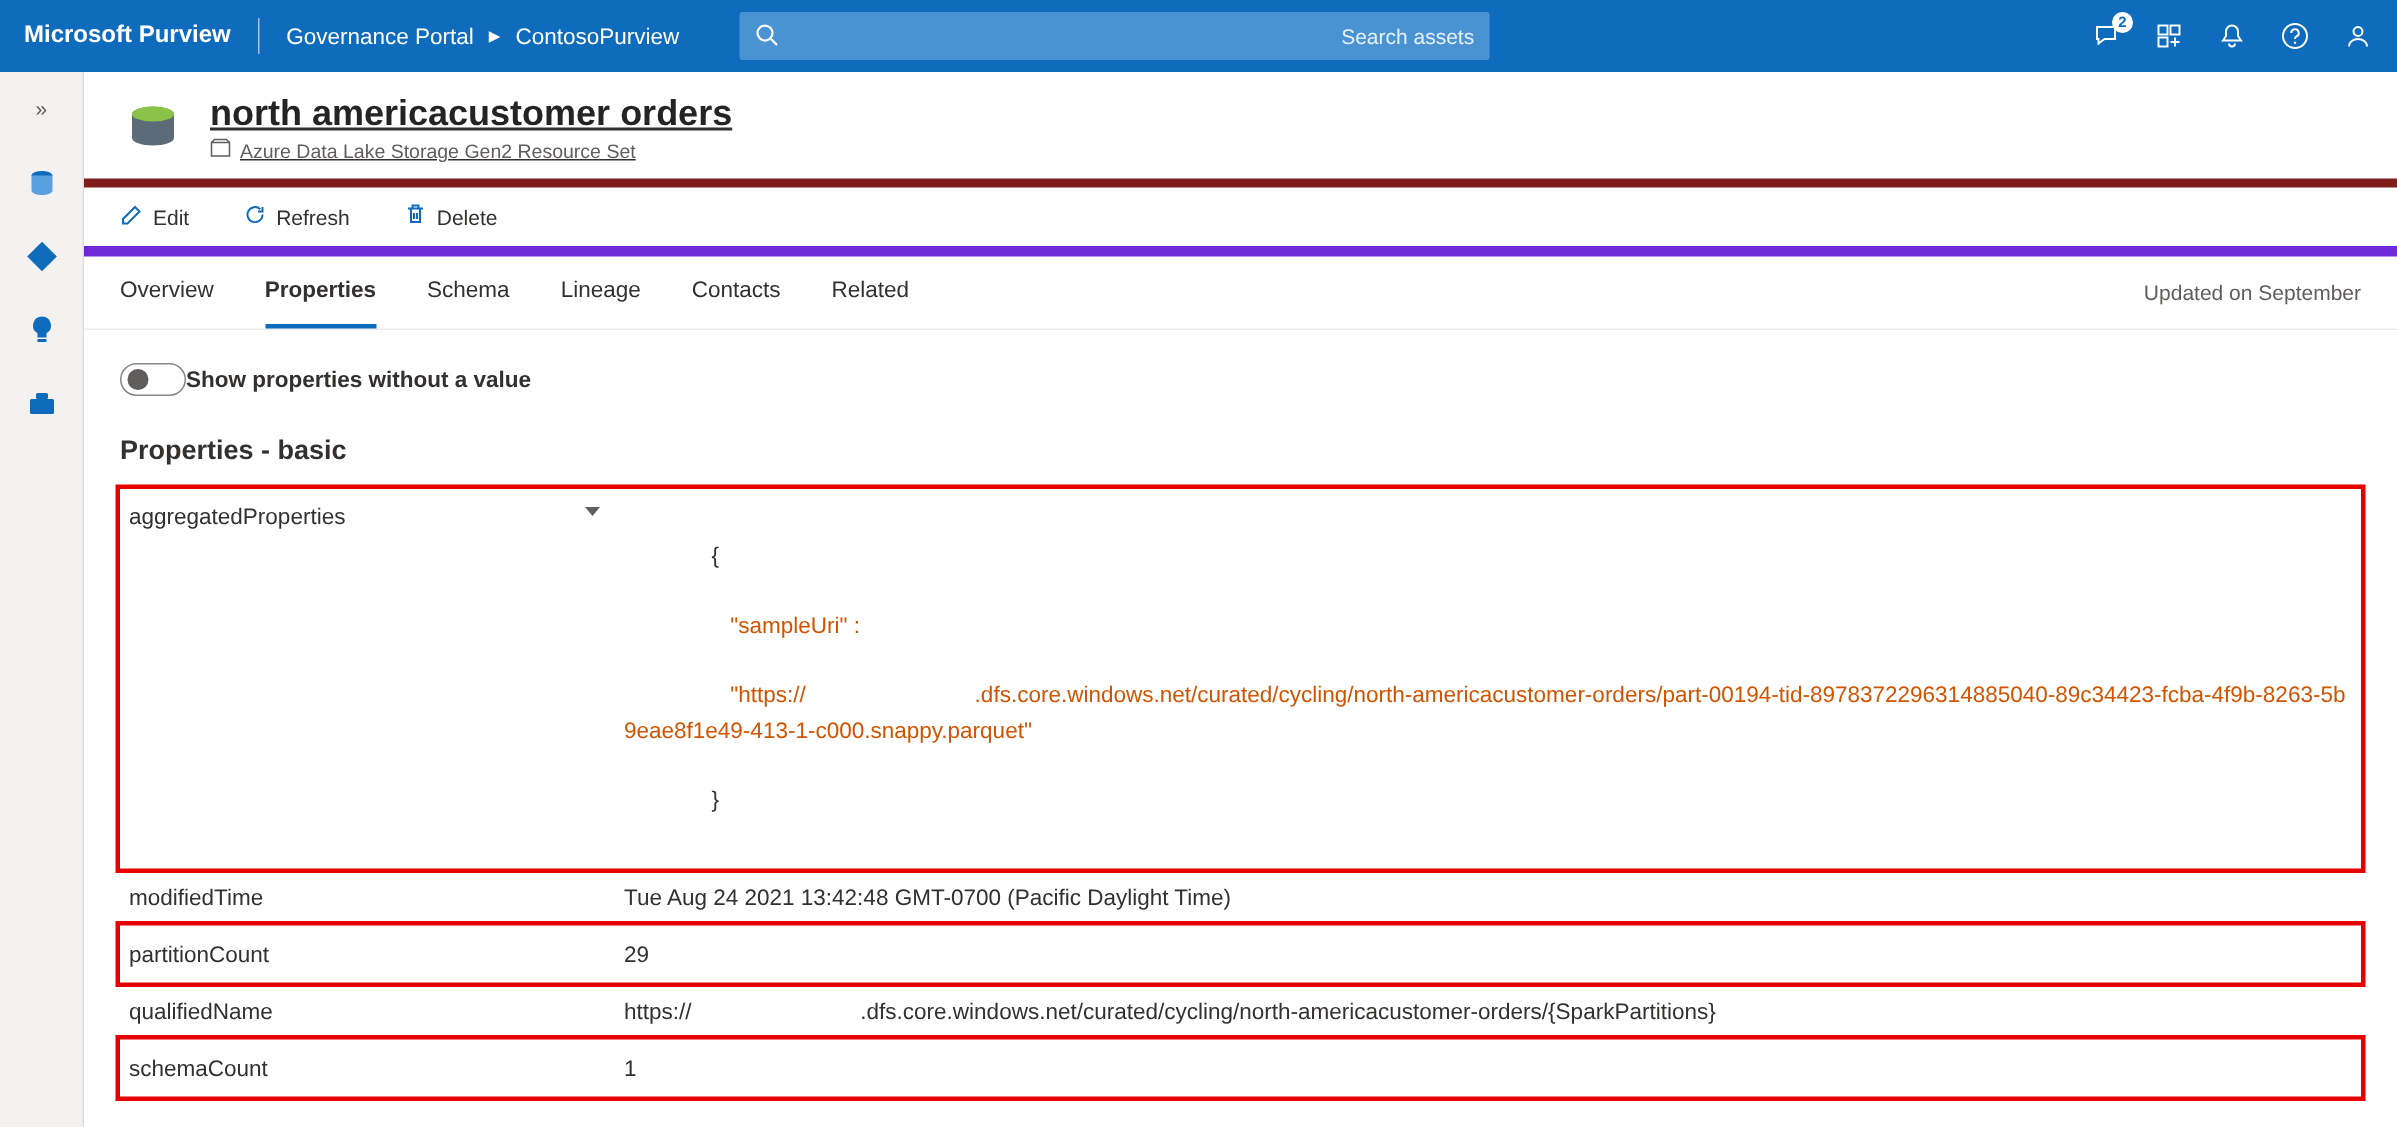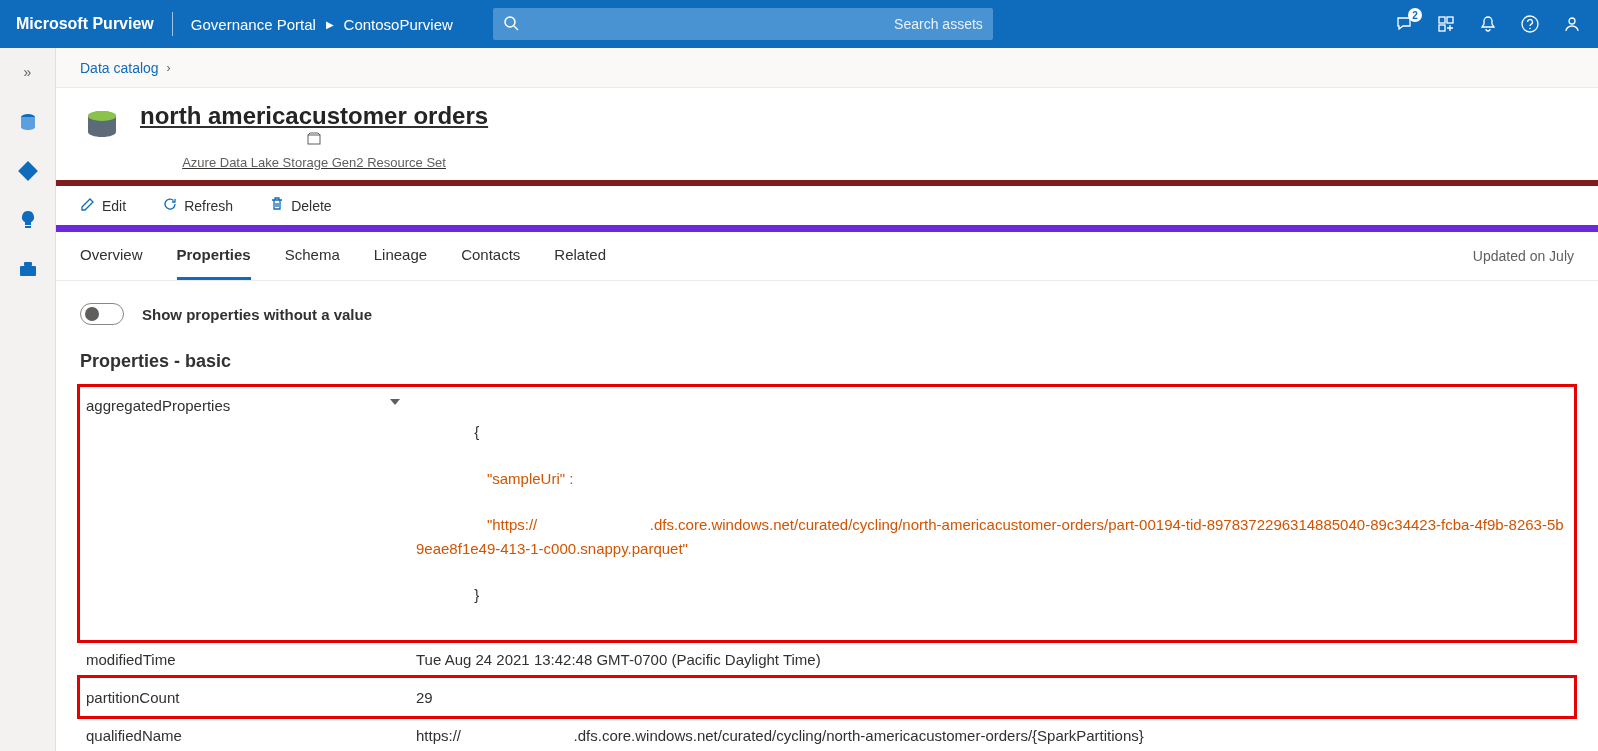--- a/index.html
+++ b/index.html
@@ -134,21 +134,20 @@
     font-weight: 600;
     color: #242424;
     margin-bottom: 2px;
   }
   .asset-header .subtype {
     font-size: 13px;
     color: #605e5c;
     display: flex;
     align-items: center;
     gap: 6px;
-    flex-direction: column;
   }
   
   .actions {
     display: flex;
     gap: 36px;
     padding: 10px 24px;
     border-bottom: 7px solid #6d28d9;
   }
   .actions .act {
     display: flex;
@@ -185,21 +184,20 @@
     font-size: 14px;
     white-space: nowrap;
   }
   
   .panel {
     padding: 22px 24px 40px;
   }
   .toggle-row {
     display: flex;
     align-items: center;
-    gap: 18px;
     margin-bottom: 26px;
   }
   .toggle {
     width: 44px;
     height: 22px;
     border-radius: 11px;
     border: 1px solid #8a8886;
     background: #fff;
     position: relative;
     cursor: pointer;
@@ -328,24 +326,20 @@
     </div>
     <div class="navitem">
       <svg width="24" height="24" viewBox="0 0 24 24">
           <rect x="4" y="9" width="16" height="10" rx="1" fill="#0f6cbd"></rect>
           <rect x="8" y="5" width="8" height="4" rx="1" fill="#0f6cbd"></rect>
         </svg>
     </div>
   </div>
 
   <div class="content">
-    <div class="crumbrow">
-      <a href="#">Data catalog</a>
-      <span class="gt">›</span>
-    </div>
 
     <div class="asset-header">
       <div class="asset-icon">
         <svg width="44" height="44" viewBox="0 0 44 44">
             <ellipse cx="22" cy="14" rx="14" ry="5" fill="#6fb43f"></ellipse>
             <path d="M8 14v16c0 2.8 6.3 5 14 5s14-2.2 14-5V14" fill="#5d6b78"></path>
             <ellipse cx="22" cy="14" rx="14" ry="5" fill="#8bc34a"></ellipse>
           </svg>
       </div>
       <div>
@@ -389,21 +383,21 @@
       </div>
     </div>
 
     <div class="tabsrow">
       <div class="tab">Overview</div>
       <div class="tab active">Properties</div>
       <div class="tab">Schema</div>
       <div class="tab">Lineage</div>
       <div class="tab">Contacts</div>
       <div class="tab">Related</div>
-      <div class="updated">Updated on July</div>
+      <div class="updated">Updated on September</div>
     </div>
 
     <div class="panel">
       <div class="toggle-row">
         <div class="toggle">
           <div class="knob"></div>
         </div>
         <div class="lbl">Show properties without a value</div>
       </div>
 

